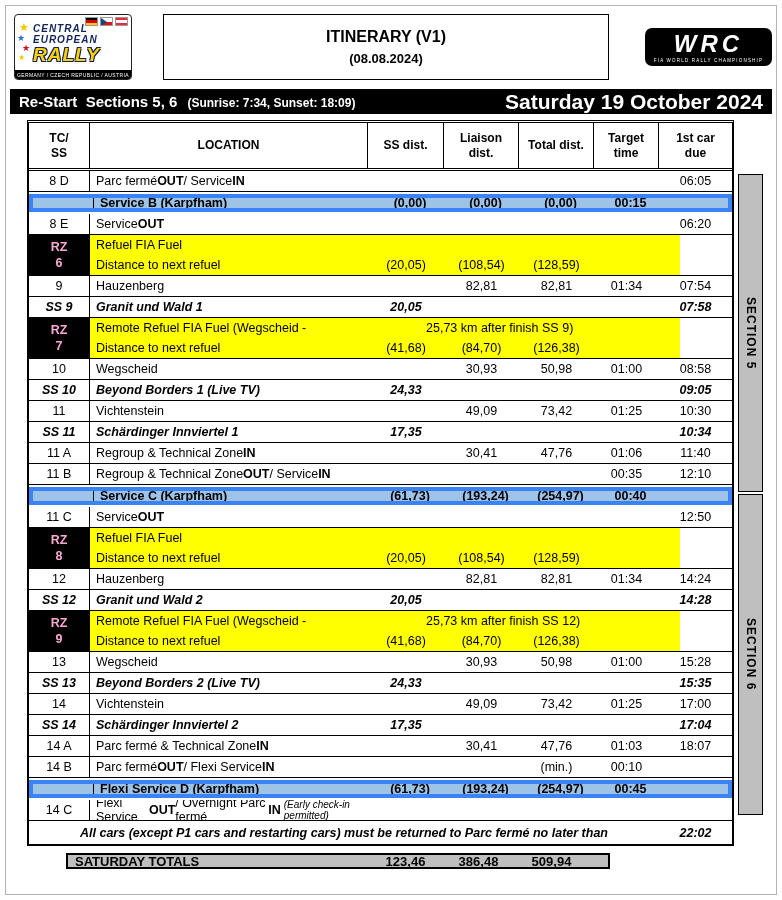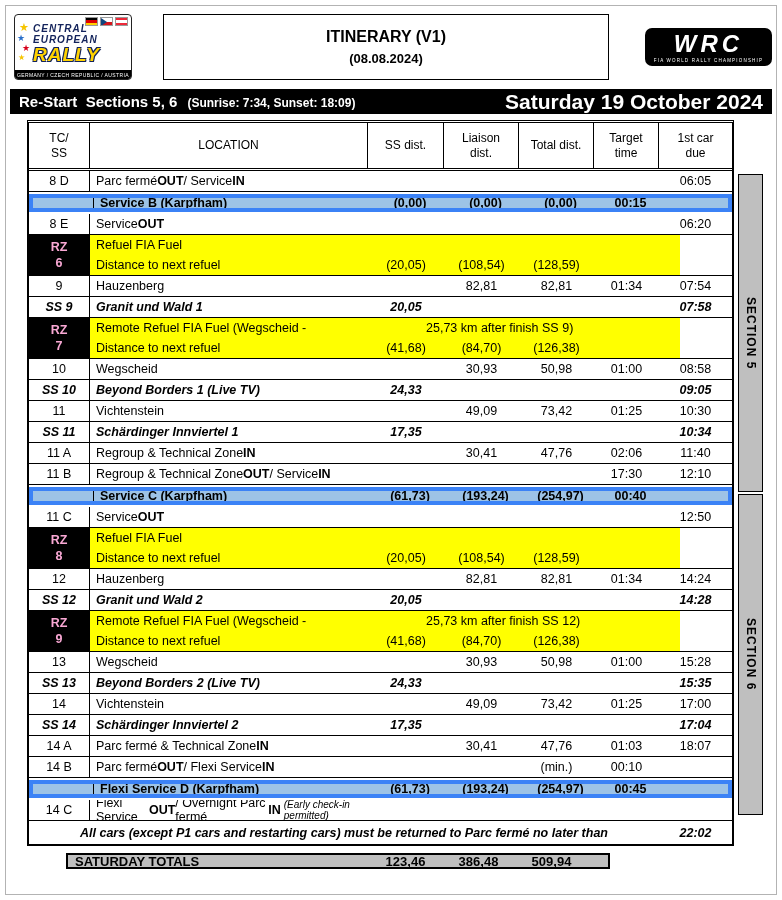--- a/index.html
+++ b/index.html
@@ -36,21 +36,21 @@
   
   .blackbar{margin:7px 10px 0;height:25px;background:#000;color:#fff;display:flex;align-items:center;justify-content:space-between;padding:0 9px}
   .bb-left{display:flex;align-items:baseline}
   .bb-title{font-size:15px;font-weight:700;white-space:pre}
   .bb-sun{font-size:12px;font-weight:700;margin-left:10px}
   .bb-date{font-size:21px;font-weight:700}
 
   
   .table-area{position:relative;margin:6px 0 0 27px}
   .itn{width:707px;border:2px solid #000;border-top:3px double #000;background:#fff}
-  .hrow{display:flex;height:48px;border-bottom:3px double #000;font-weight:400;font-size:12px}
+  .hrow{display:flex;height:48px;border-bottom:3px double #000;font-weight:700;font-size:12px}
   .h{display:flex;flex-direction:column;justify-content:center;align-items:center;text-align:center;line-height:1.25;border-right:1px solid #000;flex:none}
   .hrow .h:last-child{border-right:none}
   .tc{width:61px}
   .loc{width:278px}
   .ss{width:76px}
   .liaison{width:75px}
   .total{width:75px}
   .target{width:65px}
   .due{width:73px}
 
@@ -250,30 +250,30 @@
         <span class="c total"></span>
         <span class="c target"></span>
         <span class="c due">10:34</span>
       </div>
       <div class="row normal">
         <span class="c tc">11 A</span>
         <span class="c loc">Regroup &amp; Technical Zone <b>IN</b></span>
         <span class="c ss"></span>
         <span class="c liaison">30,41</span>
         <span class="c total">47,76</span>
-        <span class="c target">02:06</span>
+        <span class="c target">01:06</span>
         <span class="c due">11:40</span>
       </div>
       <div class="row normal">
         <span class="c tc">11 B</span>
         <span class="c loc">Regroup &amp; Technical Zone <b>OUT</b> / Service <b>IN</b></span>
         <span class="c ss"></span>
         <span class="c liaison"></span>
         <span class="c total"></span>
-        <span class="c target">17:30</span>
+        <span class="c target">00:35</span>
         <span class="c due">12:10</span>
       </div>
       <div class="row service">
         <span class="c tc"></span>
         <span class="c loc">Service C (Karpfham)</span>
         <span class="c ss">(61,73)</span>
         <span class="c liaison">(193,24)</span>
         <span class="c total">(254,97)</span>
         <span class="c target">00:40</span>
         <span class="c due"></span>

